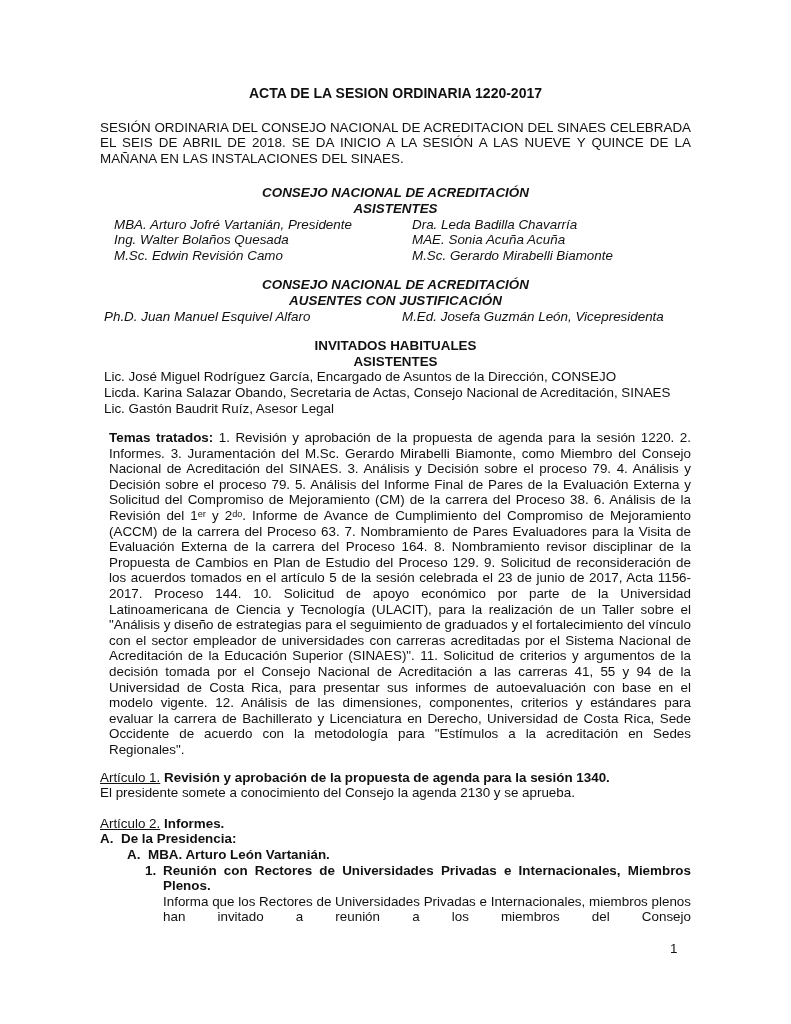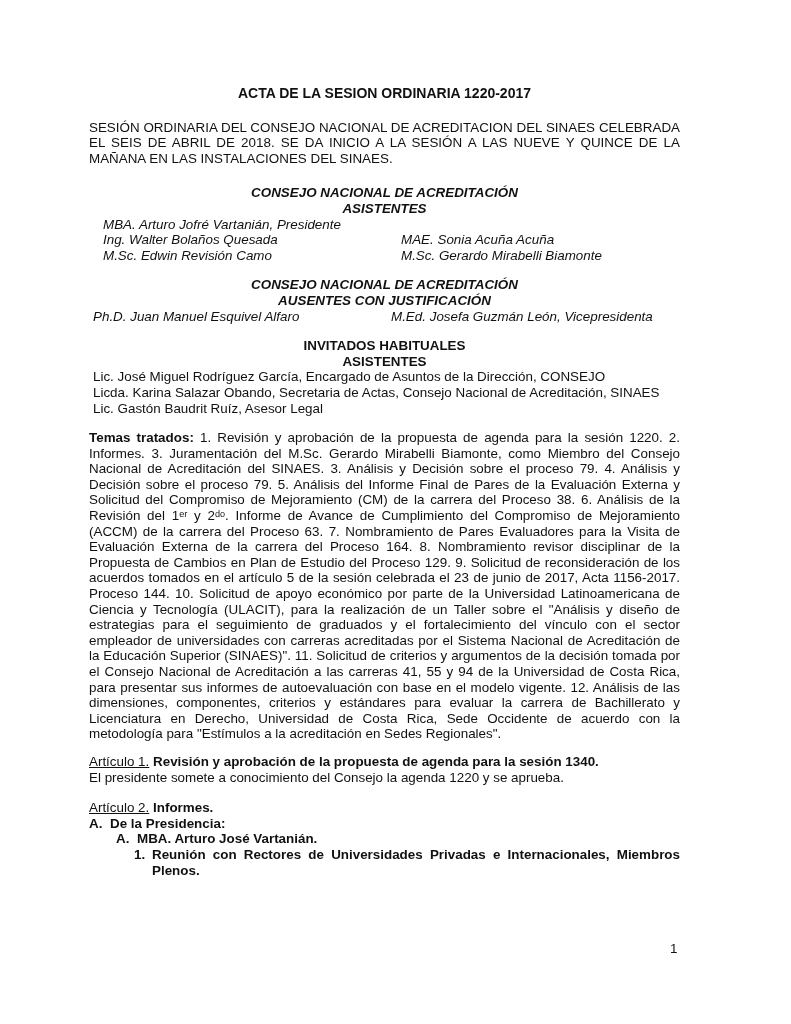--- a/index.html
+++ b/index.html
@@ -13,21 +13,21 @@
     height: 1024px;
     background: #ffffff;
     color: #111111;
     font-family: "Liberation Sans", sans-serif;
     font-size: 13.4px;
     line-height: 15.6px;
     overflow: hidden;
   }
   .content {
     position: absolute;
-    left: 89px;
+    left: 100px;
     top: 0;
     width: 591px;
   }
   .doc-title {
     margin: 86px 0 18px 0;
     text-align: center;
     font-weight: bold;
     font-size: 14px;
   }
   .para {
@@ -62,20 +62,21 @@
     flex: 1;
   }
   .inv-line {
     padding-left: 4px;
   }
   .inv-block {
     margin-bottom: 14px;
   }
   .temas {
     margin-bottom: 12px;
+    margin-left: 9px;
   }
   .art-label {
     text-decoration: underline;
   }
   .art-title {
     font-weight: bold;
   }
   .art1-block {
     margin-bottom: 15px;
   }
@@ -113,20 +114,21 @@
 
     <div class="doc-title">ACTA DE LA SESION ORDINARIA 1220-2017</div>
 
     <p class="para intro">SESIÓN ORDINARIA DEL CONSEJO NACIONAL DE ACREDITACION DEL SINAES CELEBRADA EL SEIS DE ABRIL DE 2018. SE DA INICIO A LA SESIÓN A LAS NUEVE Y QUINCE DE LA MAÑANA EN LAS INSTALACIONES DEL SINAES.</p>
 
     <div class="cols-block">
       <div class="sec-head">CONSEJO NACIONAL DE ACREDITACIÓN</div>
       <div class="sec-head">ASISTENTES</div>
       <div class="col-row">
         <div class="col-left">MBA. Arturo Jofré Vartanián, Presidente</div>
+        <div class="col-right">Dra. Leda Badilla Chavarría</div>
       </div>
       <div class="col-row">
         <div class="col-left">Ing. Walter Bolaños Quesada</div>
         <div class="col-right">MAE. Sonia Acuña Acuña</div>
       </div>
       <div class="col-row">
         <div class="col-left">M.Sc. Edwin Revisión Camo</div>
         <div class="col-right">M.Sc. Gerardo Mirabelli Biamonte</div>
       </div>
     </div>
@@ -145,39 +147,40 @@
       <div class="sec-head">ASISTENTES</div>
       <div class="inv-line">Lic. José Miguel Rodríguez García, Encargado de Asuntos de la Dirección, CONSEJO</div>
       <div class="inv-line">Licda. Karina Salazar Obando, Secretaria de Actas, Consejo Nacional de Acreditación, SINAES</div>
       <div class="inv-line">Lic. Gastón Baudrit Ruíz, Asesor Legal</div>
     </div>
 
     <p class="para temas"><b>Temas tratados:</b> <span>1. Revisión y aprobación de la propuesta de agenda para la sesión 1220. 2. Informes. 3. Juramentación del M.Sc. Gerardo Mirabelli Biamonte, como Miembro del Consejo Nacional de Acreditación del SINAES. 3. Análisis y Decisión sobre el proceso 79. 4. Análisis y Decisión sobre el proceso 79. 5. Análisis del Informe Final de Pares de la Evaluación Externa y Solicitud del Compromiso de Mejoramiento (CM) de la carrera del Proceso 38. 6. Análisis de la Revisión del 1ᵉʳ y 2ᵈᵒ. Informe de Avance de Cumplimiento del Compromiso de Mejoramiento (ACCM) de la carrera del Proceso 63. 7. Nombramiento de Pares Evaluadores para la Visita de Evaluación Externa de la carrera del Proceso 164. 8. Nombramiento revisor disciplinar de la Propuesta de Cambios en Plan de Estudio del Proceso 129.  9. Solicitud de reconsideración de los acuerdos tomados en el artículo 5 de la sesión celebrada el 23 de junio de 2017, Acta 1156-2017. Proceso 144. 10. Solicitud de apoyo económico por parte de la Universidad Latinoamericana de Ciencia y Tecnología (ULACIT), para la realización de un Taller sobre el "Análisis y diseño de estrategias para el seguimiento de graduados y el fortalecimiento del vínculo con el sector empleador de universidades con carreras acreditadas por el Sistema Nacional de Acreditación de la Educación Superior (SINAES)". 11. Solicitud de criterios y argumentos de la decisión tomada por el Consejo Nacional de Acreditación a las carreras 41, 55 y 94 de la Universidad de Costa Rica, para presentar sus informes de autoevaluación con base en el modelo vigente. 12. Análisis de las dimensiones, componentes, criterios y estándares para evaluar la carrera de Bachillerato y Licenciatura en Derecho, Universidad de Costa Rica, Sede Occidente de acuerdo con la metodología para "Estímulos a la acreditación en Sedes Regionales".</span></p>
 
     <div class="art1-block">
       <p class="para"><span class="art-label">Artículo 1.</span> <span class="art-title">Revisión y aprobación de la propuesta de agenda para la sesión 1340.</span></p>
-      <p class="para">El presidente somete a conocimiento del Consejo la agenda 1220 y se aprueba.</p>
+      <p class="para">El presidente somete a conocimiento del Consejo la agenda 2130 y se aprueba.</p>
     </div>
 
     <div>
       <p class="para"><span class="art-label">Artículo 2.</span> <span class="art-title">Informes.</span></p>
 
       <div class="hang">
         <span class="lbl">A.</span>
         <span class="txt">De la Presidencia:</span>
       </div>
 
       <div class="hang lvl1">
         <span class="lbl">A.</span>
-        <span class="txt">MBA. Arturo José Vartanián.</span>
+        <span class="txt">MBA. Arturo León Vartanián.</span>
       </div>
 
       <div class="hang lvl2">
         <span class="lbl">1.</span>
         <span class="txt">Reunión con Rectores de Universidades Privadas e Internacionales, Miembros Plenos.</span>
       </div>
 
+      <p class="para item-body">Informa que los Rectores de Universidades Privadas e Internacionales, miembros plenos han invitado a reunión a los miembros del Consejo</p>
     </div>
 
   </div>
 
   <div class="page-number">1</div>
 </div>
 
 </body></html>

